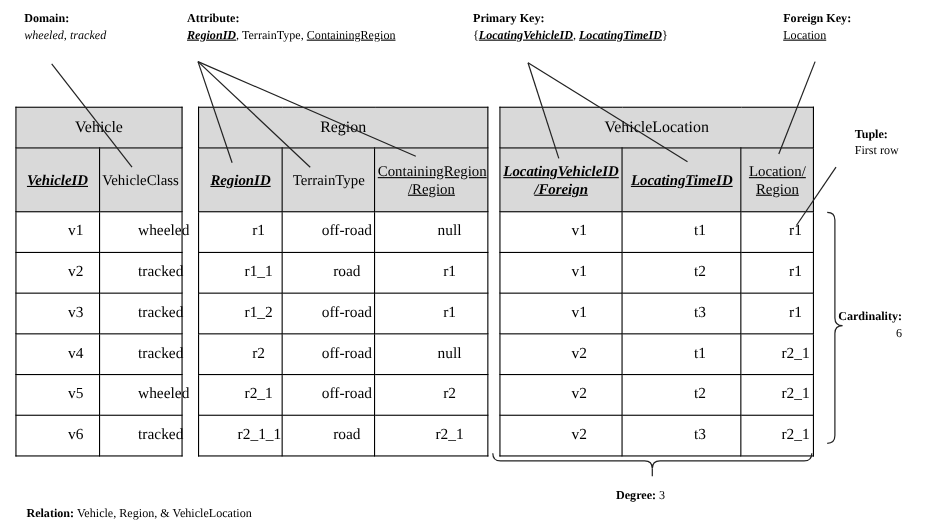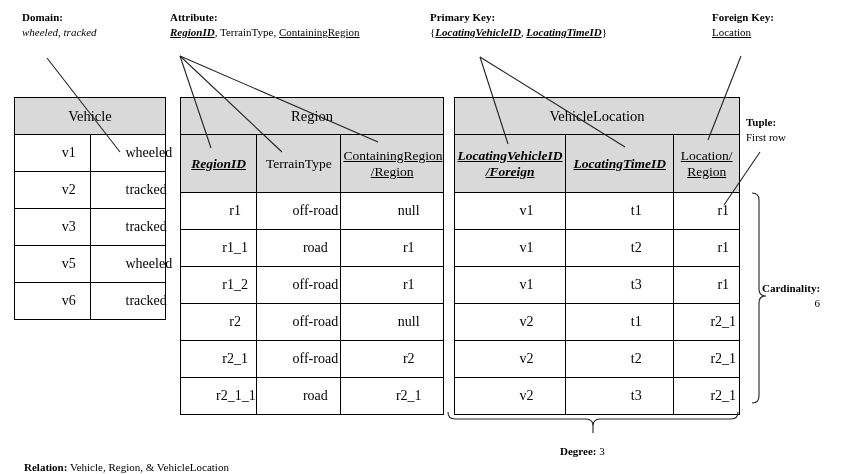--- a/index.html
+++ b/index.html
@@ -101,21 +101,21 @@
   <div>
     <span>{</span><span class="bi-u">LocatingVehicleID</span><span>, </span><span class="bi-u">LocatingTimeID</span><span>}</span>
   </div>
 </div>
 
 <div class="annot" style="left:712px; top:10px;">
   <div class="lead">Foreign Key:</div>
   <div class="u">Location</div>
 </div>
 
-<div class="annot" style="left:746px; top:115px;">
+<div class="annot" style="left:777px; top:115px;">
   <div class="lead">Tuple:</div>
   <div>First row</div>
 </div>
 
 <div class="annot" style="left:762px; top:281px; text-align:right; white-space:nowrap;">
   <div class="lead">Cardinality:</div>
   <div>6</div>
 </div>
 
 <div class="annot" style="left:560px; top:444px;">
@@ -131,29 +131,37 @@
 <table class="rel-table" id="table-0" style="left:14px; top:97px; width:152px;">
   <colgroup>
       <col style="width:50%">
       <col style="width:50%">
     </colgroup>
   <tbody>
       <tr>
         <td class="title-cell" colspan="2">Vehicle</td>
       </tr>
       <tr>
+        <td class="hdr-cell"><span class="bi-u">VehicleID</span></td>
+        <td class="hdr-cell"><span class="">VehicleClass</span></td>
+      </tr>
+      <tr>
         <td class="data-cell">v1</td>
         <td class="data-cell">wheeled</td>
       </tr>
       <tr>
         <td class="data-cell">v2</td>
         <td class="data-cell">tracked</td>
       </tr>
       <tr>
         <td class="data-cell">v3</td>
+        <td class="data-cell">tracked</td>
+      </tr>
+      <tr>
+        <td class="data-cell">v4</td>
         <td class="data-cell">tracked</td>
       </tr>
       <tr>
         <td class="data-cell">v5</td>
         <td class="data-cell">wheeled</td>
       </tr>
       <tr>
         <td class="data-cell">v6</td>
         <td class="data-cell">tracked</td>
       </tr>

